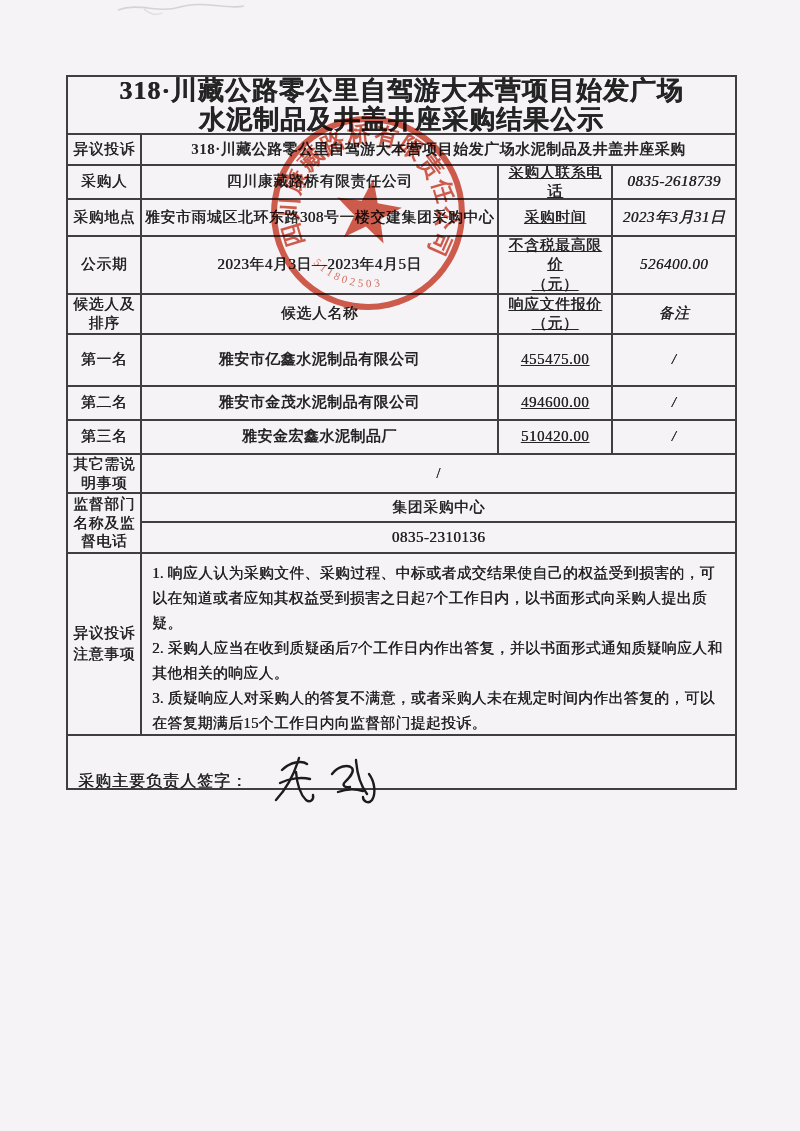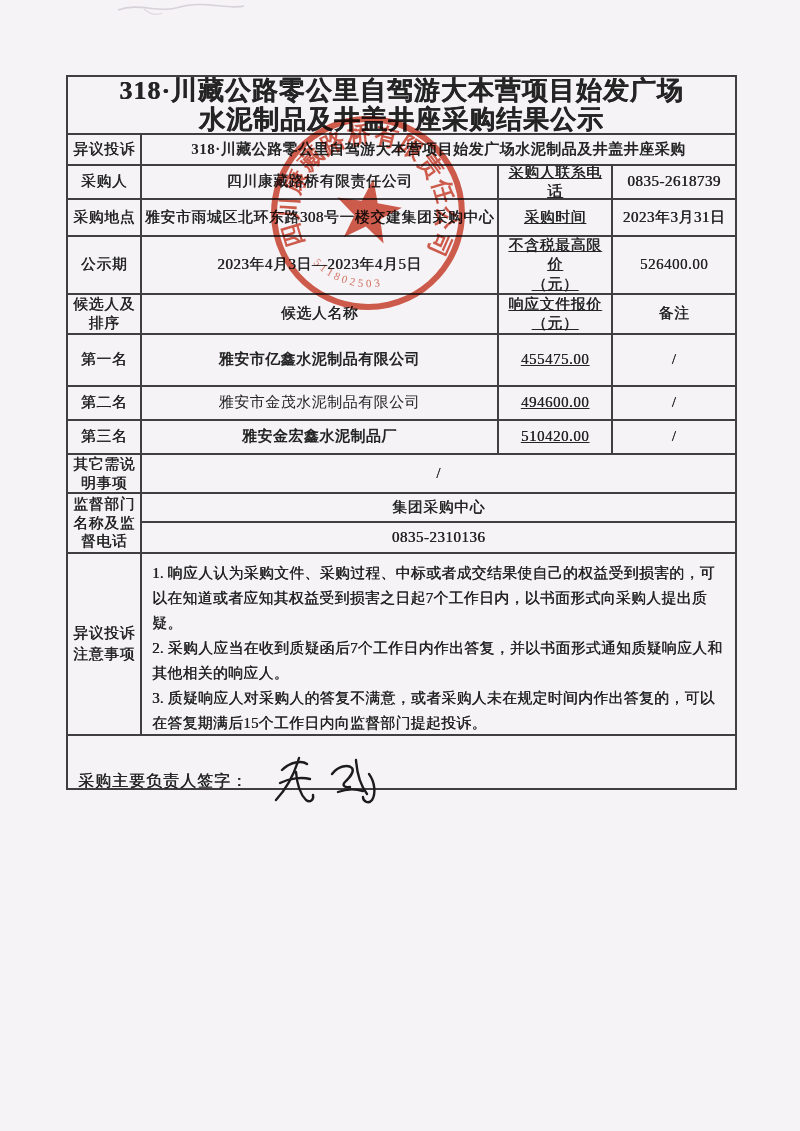--- a/index.html
+++ b/index.html
@@ -23,21 +23,21 @@
     display:flex;align-items:center;justify-content:center;
     text-align:center;white-space:pre-line;
     font-size:15px;line-height:1.3;letter-spacing:.5px;
     text-shadow:.4px 0 0 currentColor;
     padding:1px 2px;overflow:hidden;
   }
   .cell.lastc{border-right:none;}
   .c1{width:74px;}
   .c2{width:357px;}
   .c3{width:114px;text-decoration:underline;}
-  .c4{flex:1;}
+  .c4{flex:1;font-style:italic;}
   .cmerge{flex:1;}
   .title-cell{
     flex:1;font-size:26px;font-weight:bold;line-height:29px;
     letter-spacing:1px;text-shadow:.5px 0 0 currentColor;
   }
   .notes-cell{
     align-items:flex-start;justify-content:flex-start;text-align:left;
     padding:7px 9px 4px 10px;line-height:25px;letter-spacing:.2px;font-size:15px;
   }
   .subcol{flex:1;display:flex;flex-direction:column;}
@@ -110,21 +110,21 @@
   </div>
 
   <div class="row" style="height:52px">
     <div class="cell c1">第一名</div>
     <div class="cell c2" style="font-weight:bold;text-shadow:none;">雅安市亿鑫水泥制品有限公司</div>
     <div class="cell c3">455475.00</div>
     <div class="cell c4 lastc">/</div>
   </div>
   <div class="row" style="height:34px">
     <div class="cell c1">第二名</div>
-    <div class="cell c2" style="font-weight:normal;text-shadow:none;">雅安市金茂水泥制品有限公司</div>
+    <div class="cell c2" style="font-weight:bold;text-shadow:none;">雅安市金茂水泥制品有限公司</div>
     <div class="cell c3">494600.00</div>
     <div class="cell c4 lastc">/</div>
   </div>
   <div class="row" style="height:34px">
     <div class="cell c1">第三名</div>
     <div class="cell c2" style="font-weight:bold;text-shadow:none;">雅安金宏鑫水泥制品厂</div>
     <div class="cell c3">510420.00</div>
     <div class="cell c4 lastc">/</div>
   </div>
 

